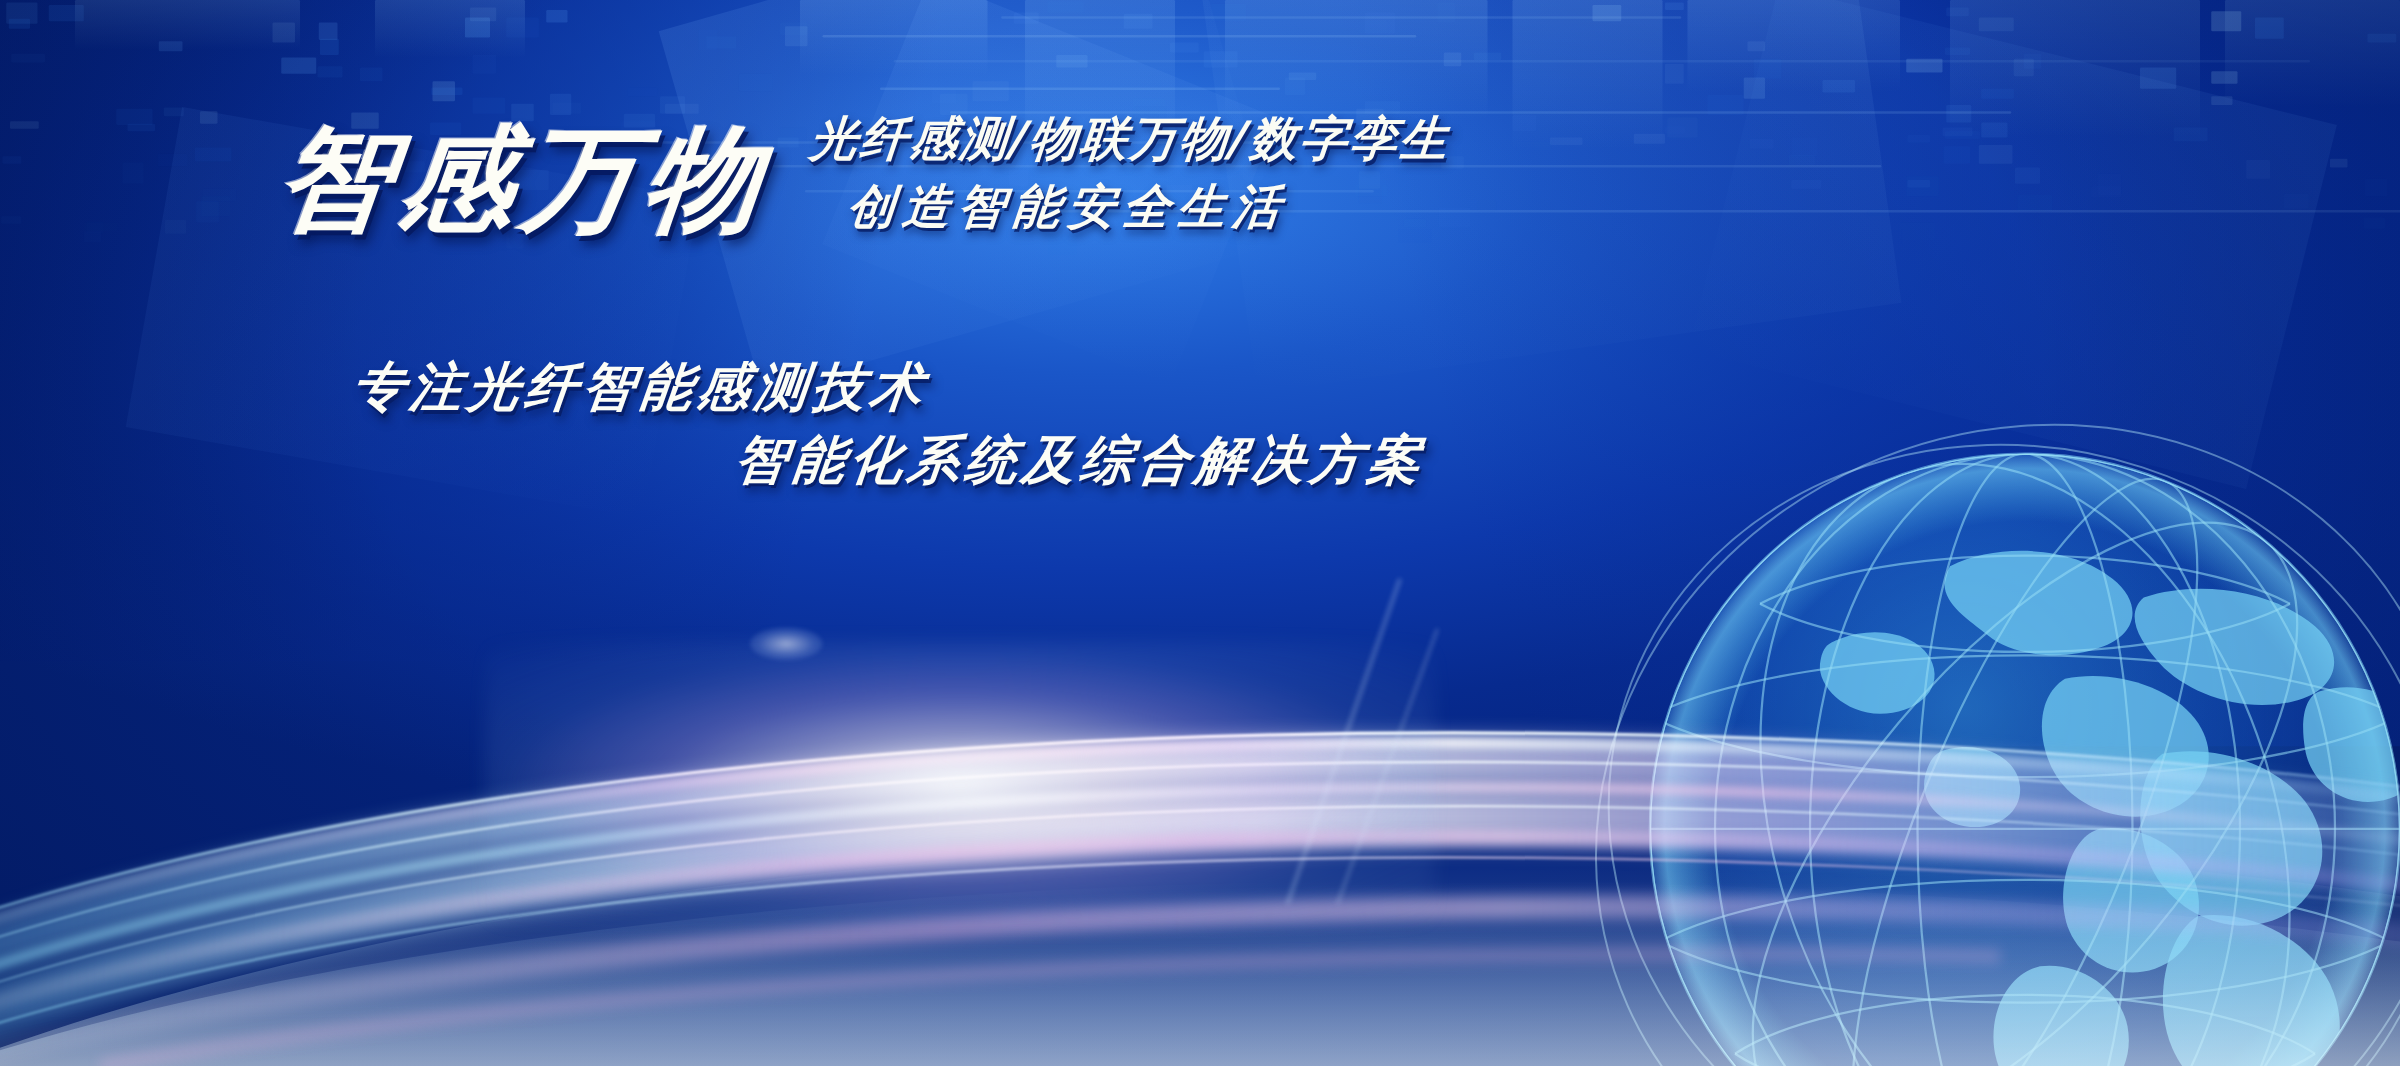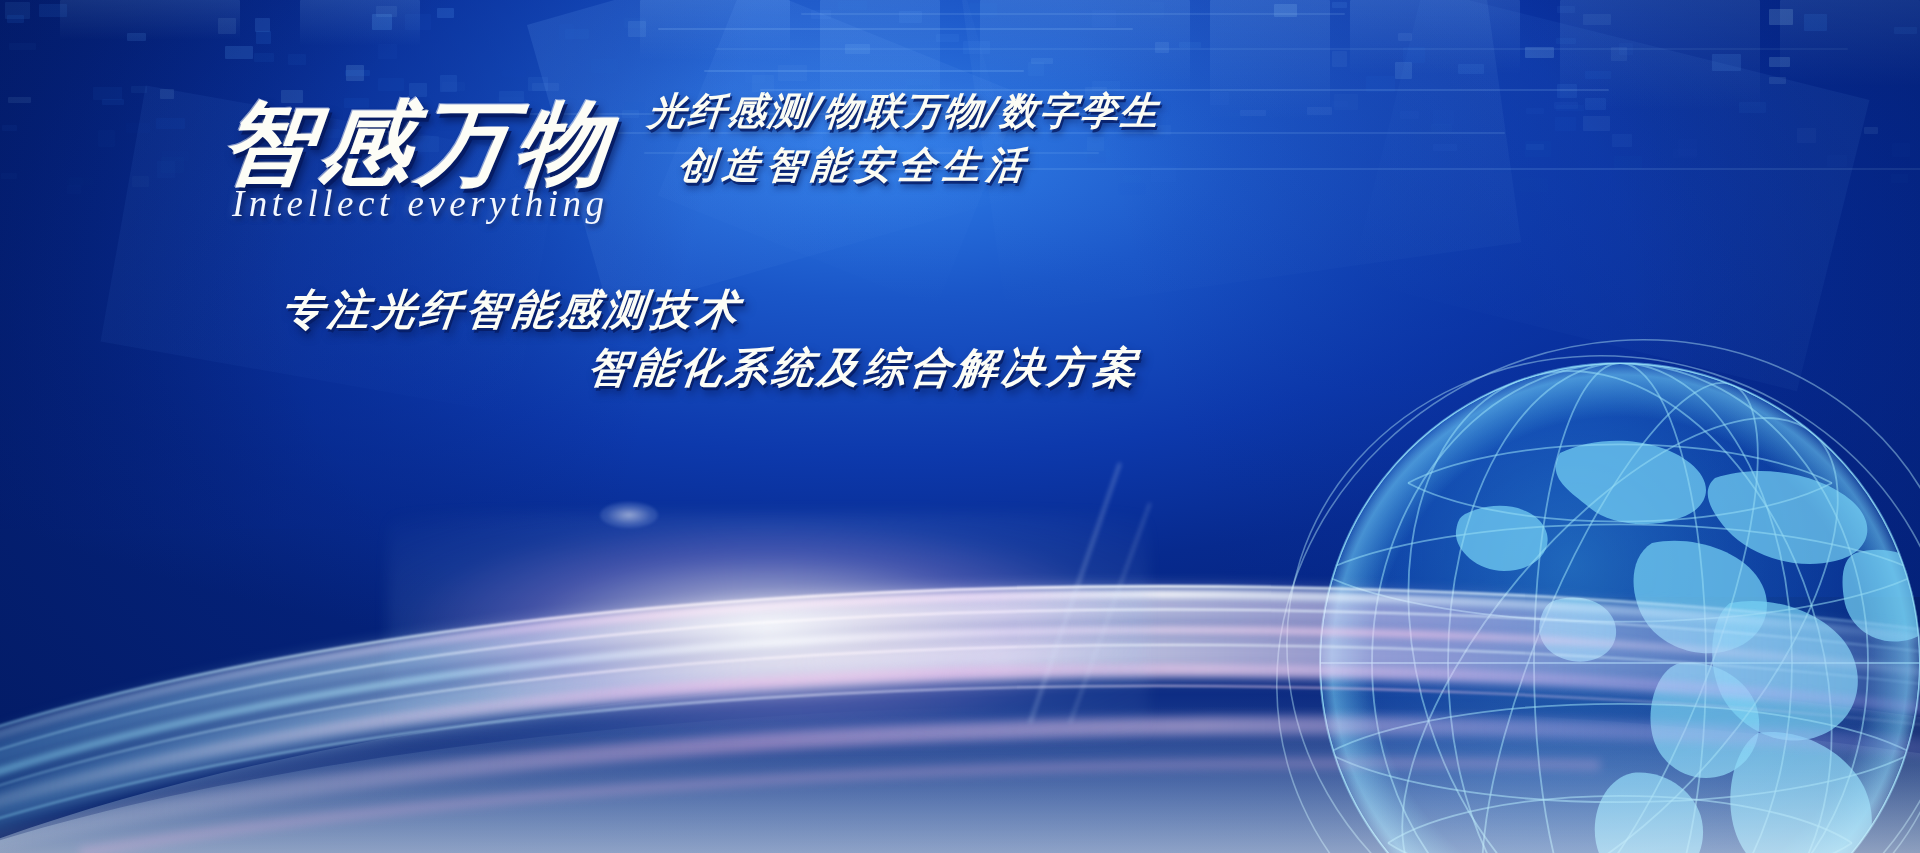--- a/index.html
+++ b/index.html
@@ -487,21 +487,20 @@
         <path d="M1150 80 L1070 300" stroke="#dff0ff" stroke-width="2" fill="none"></path>
       </g>
     </svg>
   </div>
 
   <div class="glow-core"></div>
   <div class="lens-flare"></div>
 
   <div class="txt headline">智感万物</div>
 
-  <div class="txt headline-en">Intellect everything</div>
 
   <div class="txt tag1">光纤感测/物联万物/数字孪生</div>
 
   <div class="txt tag2">创造智能安全生活</div>
 
   <div class="txt line3">专注光纤智能感测技术</div>
 
   <div class="txt line4">智能化系统及综合解决方案</div>
 
 </div>

